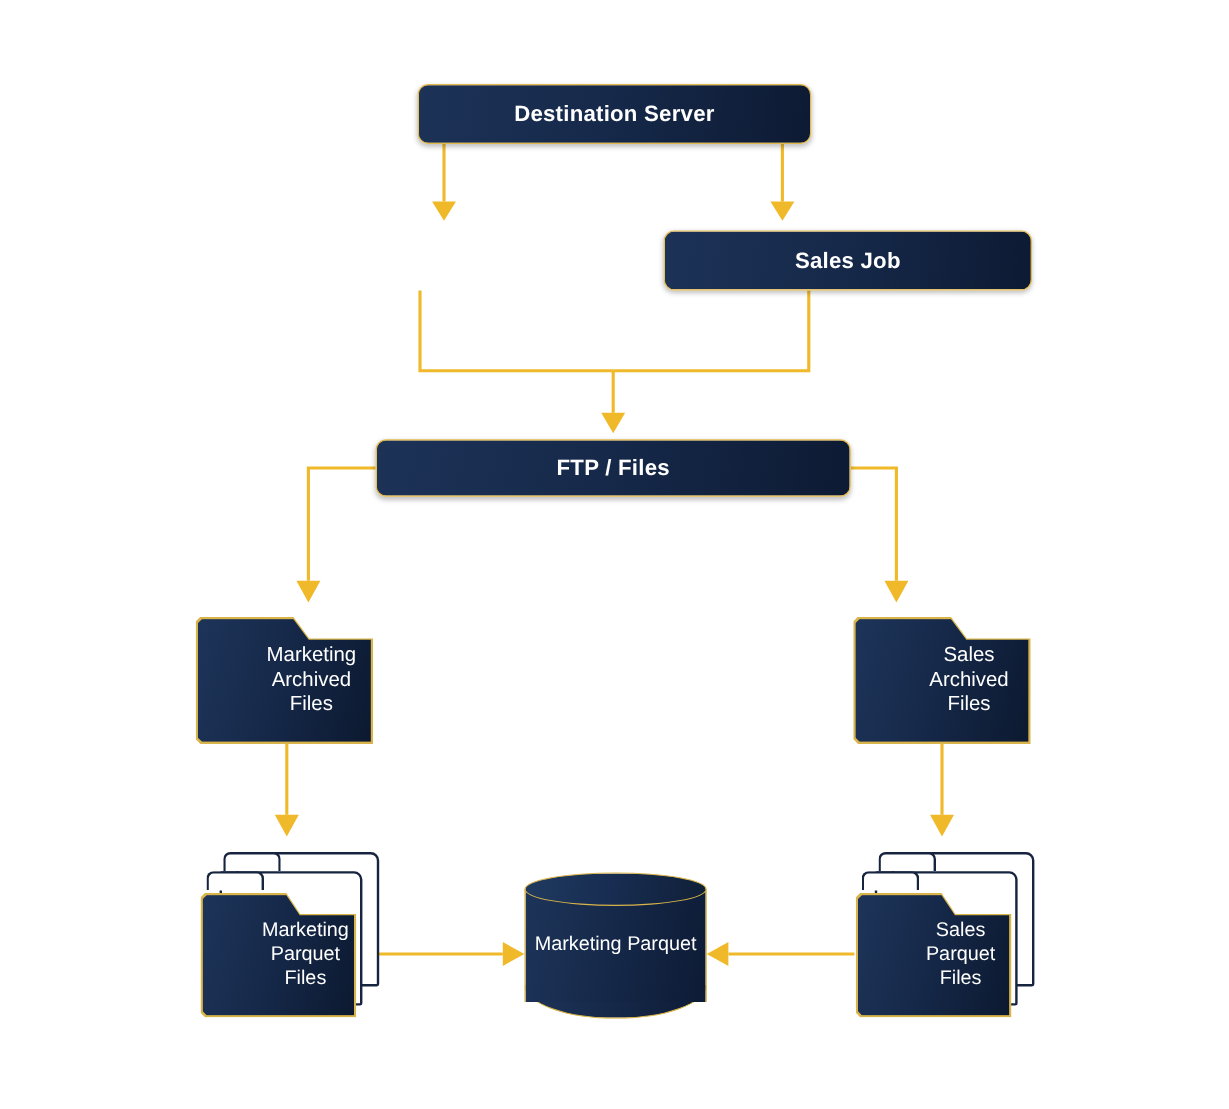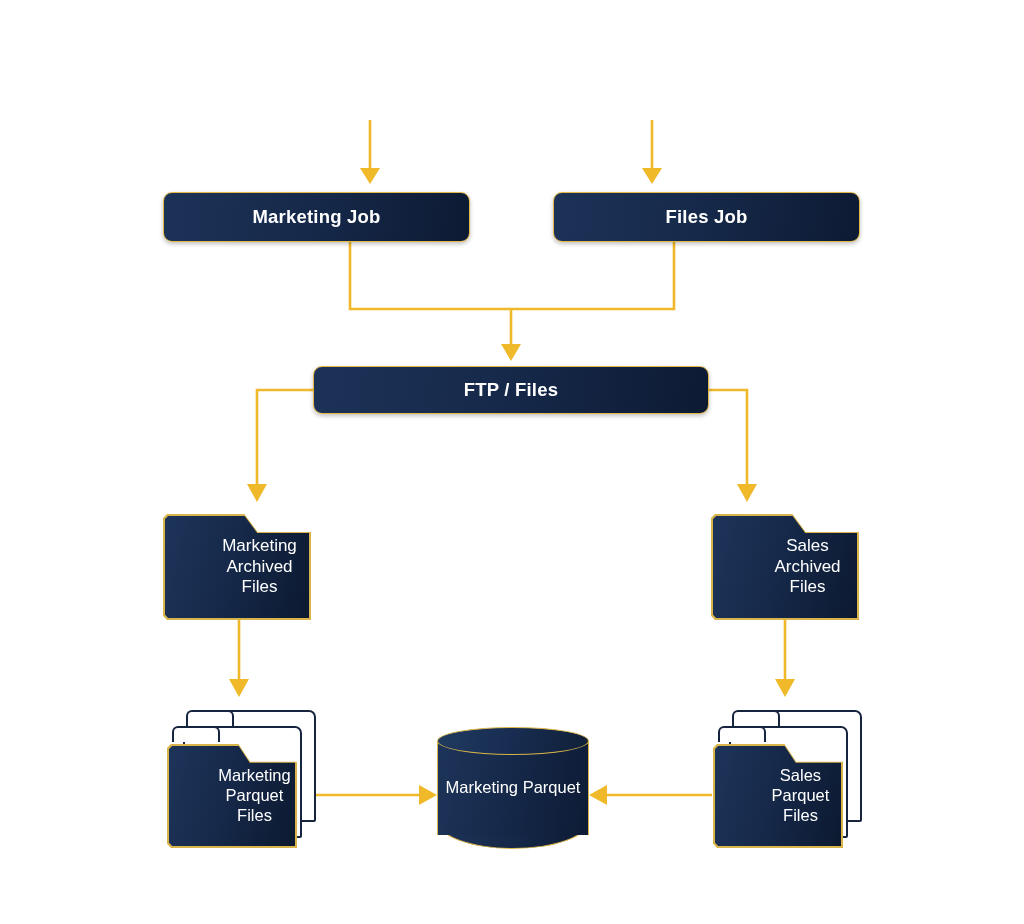--- a/index.html
+++ b/index.html
@@ -142,27 +142,27 @@
       <polygon points="501,344 521,344 511,361"></polygon>
       <polygon points="247,484 267,484 257,502"></polygon>
       <polygon points="737,484 757,484 747,502"></polygon>
       <polygon points="229,679 249,679 239,697"></polygon>
       <polygon points="775,679 795,679 785,697"></polygon>
       <polygon points="419,785 419,805 437,795"></polygon>
       <polygon points="607,785 607,805 589,795"></polygon>
     </g>
   </svg>
 
-
-  <div class="pbox t18" style="left:163px;top:192px;width:307px;height:50px;">
-    <span>Marketing Job</span>
-  </div>
+  <div class="pbox t18" style="left:348px;top:70px;width:328px;height:50px;">
+    <span>Destination Server</span>
+  </div>
+
 
   <div class="pbox t18" style="left:553px;top:192px;width:307px;height:50px;">
-    <span>Files Job</span>
+    <span>Sales Job</span>
   </div>
 
   <div class="pbox t18" style="left:313px;top:366px;width:396px;height:48px;">
     <span>FTP / Files</span>
   </div>
 
   <div class="folder-wrap" style="left:163px;top:514px;width:148px;height:106px;">
     <div class="folder-edge"></div>
     <div class="folder-face t17">
       <div>

